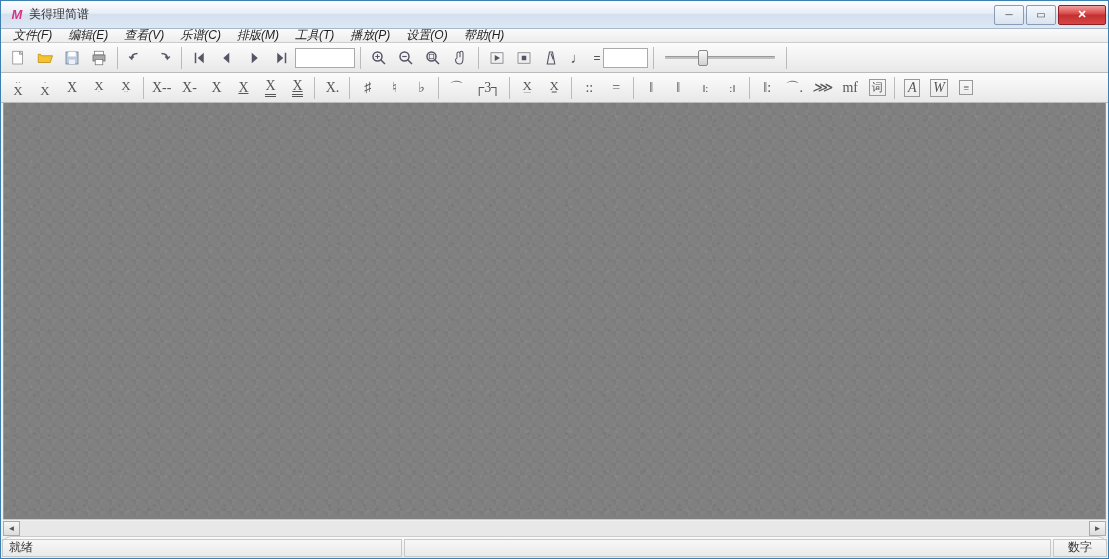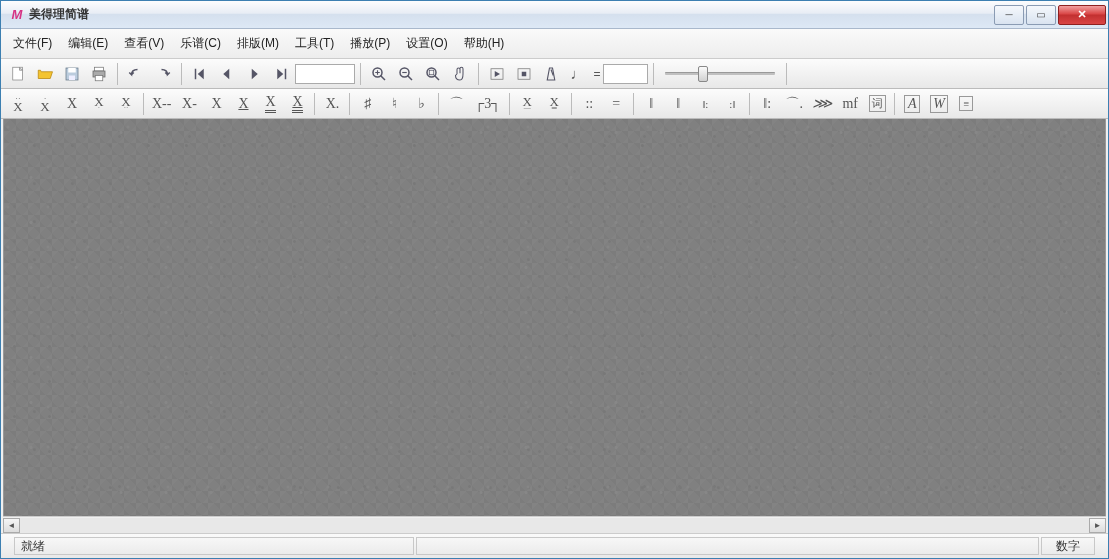--- a/index.html
+++ b/index.html
@@ -1,24 +1,24 @@
 <!DOCTYPE html>
 <html><head>
 <meta charset="utf-8">
 <style>
 * { margin: 0; padding: 0; box-sizing: border-box; }
 body { font-family: "Microsoft YaHei", "SimSun", sans-serif; font-size: 12px; background: #fff; overflow: hidden; }
 .window { width: 1109px; height: 559px; border: 1px solid #3c7fb1; display: flex; flex-direction: column; background: #f0f0f0; }
 .titlebar { height: 28px; background: linear-gradient(#fdfdfe, #e8edf5 45%, #d5e0ee 50%, #dde8f5); display: flex; align-items: center; padding: 0 2px; border-bottom: 1px solid #a9b8cc; }
 .app-icon { width: 16px; height: 16px; margin: 0 4px 0 6px; display: flex; align-items: center; justify-content: center; color: #d63384; font-weight: bold; font-size: 13px; font-style: italic; }
-.title-text { color: #333; font-size: 12px; font-weight: bold; }
+.title-text { color: #333; font-size: 12px; }
 .win-controls { margin-left: auto; display: flex; gap: 0; }
 .win-btn { width: 30px; height: 20px; border: 1px solid #8a9bb3; background: linear-gradient(#f5f8fc, #d9e3f0); display: flex; align-items: center; justify-content: center; cursor: pointer; font-size: 10px; color: #444; border-radius: 2px; margin-left: 2px; }
 .win-btn.close { width: 48px; background: linear-gradient(#f1a0a0, #d94545 45%, #c23030 50%, #d94545); border-color: #8e2020; color: #fff; font-size: 11px; font-weight: bold; }
-.menubar { height: 30px; background: linear-gradient(#fafafa, #ededed); display: flex; align-items: center; padding: 0 4px; border-bottom: 1px solid #ccc; }
+.menubar { height: 14px; background: linear-gradient(#fafafa, #ededed); display: flex; align-items: center; padding: 0 4px; border-bottom: 1px solid #ccc; font-style: italic; }
 .menu-item { padding: 2px 8px; cursor: pointer; color: #222; }
 .toolbar { height: 30px; background: linear-gradient(#fcfcfc, #e8e8e8); display: flex; align-items: center; padding: 2px 4px; border-bottom: 1px solid #bbb; gap: 1px; }
 .tool-btn { width: 26px; height: 24px; display: flex; align-items: center; justify-content: center; cursor: pointer; border: 1px solid transparent; border-radius: 2px; color: #555; }
 .tool-sep { width: 1px; height: 22px; background: #bbb; margin: 0 4px; }
 .tool-input { width: 60px; height: 20px; border: 1px solid #aaa; background: #fff; padding: 0 3px; font-size: 11px; }
 .slider { width: 110px; height: 20px; position: relative; display: flex; align-items: center; margin: 0 6px; }
 .slider-track { height: 3px; background: #c0c0c0; width: 100%; border-radius: 1px; border-top: 1px solid #999; }
 .slider-thumb { position: absolute; left: 30%; width: 10px; height: 16px; background: linear-gradient(#fafafa,#d0d0d0); border: 1px solid #888; border-radius: 2px; top: 2px; }
 .toolbar2 { height: 30px; background: linear-gradient(#fcfcfc, #e8e8e8); display: flex; align-items: center; padding: 2px 4px; border-bottom: 1px solid #bbb; gap: 1px; overflow: hidden; white-space: nowrap; }
 .tb2-btn { min-width: 26px; height: 24px; display: flex; align-items: center; justify-content: center; cursor: pointer; border: 1px solid transparent; border-radius: 2px; color: #555; font-size: 14px; font-family: "Times New Roman", serif; padding: 0 3px; flex-shrink: 0; }
@@ -29,21 +29,21 @@
   radial-gradient(circle at 30% 50%, #757575 1px, transparent 2px),
   radial-gradient(circle at 60% 30%, #8d8d8d 1px, transparent 2px),
   radial-gradient(circle at 80% 70%, #747474 1px, transparent 2px),
   linear-gradient(45deg, #7a7a7a 25%, transparent 25%, transparent 75%, #7a7a7a 75%),
   linear-gradient(-45deg, #868686 25%, transparent 25%, transparent 75%, #868686 75%);
   background-size: 40px 40px, 35px 35px, 45px 45px, 38px 38px, 12px 12px, 12px 12px;
   opacity: 0.6; filter: blur(0.4px); }
 .scrollbar-h { height: 17px; background: #f0f0f0; display: flex; align-items: center; border-top: 1px solid #ccc; margin: 0 2px; }
 .sb-btn { width: 17px; height: 15px; background: linear-gradient(#f5f5f5,#ddd); border: 1px solid #aaa; display: flex; align-items: center; justify-content: center; font-size: 8px; color: #555; cursor: pointer; }
 .sb-track { flex: 1; height: 15px; background: #e8e8e8; }
-.statusbar { height: 22px; background: linear-gradient(#fafafa,#e8e8e8); display: flex; align-items: center; border-top: 1px solid #ccc; padding: 12px; }
+.statusbar { height: 22px; background: linear-gradient(#fafafa,#e8e8e8); display: flex; align-items: center; border-top: 1px solid #ccc; padding: 0; border-radius: 11px; }
 .status-cell { border: 1px solid #c8c8c8; height: 18px; padding: 1px 6px; display: flex; align-items: center; color: #333; margin: 1px; }
 .status-left { width: 400px; }
 .status-spacer { flex: 1; border: 1px solid #c8c8c8; height: 18px; margin: 1px; }
 .status-right { width: 54px; justify-content: center; }
 .icon-svg { width: 18px; height: 18px; }
 .note-icon { font-size: 15px; }
 .x-stack { display: flex; flex-direction: column; align-items: center; line-height: 0.7; font-size: 10px; }
 .x-stack .top { font-size: 8px; }
 .x-stack .main { font-size: 13px; }
 .x-stack .bot { font-size: 7px; }

